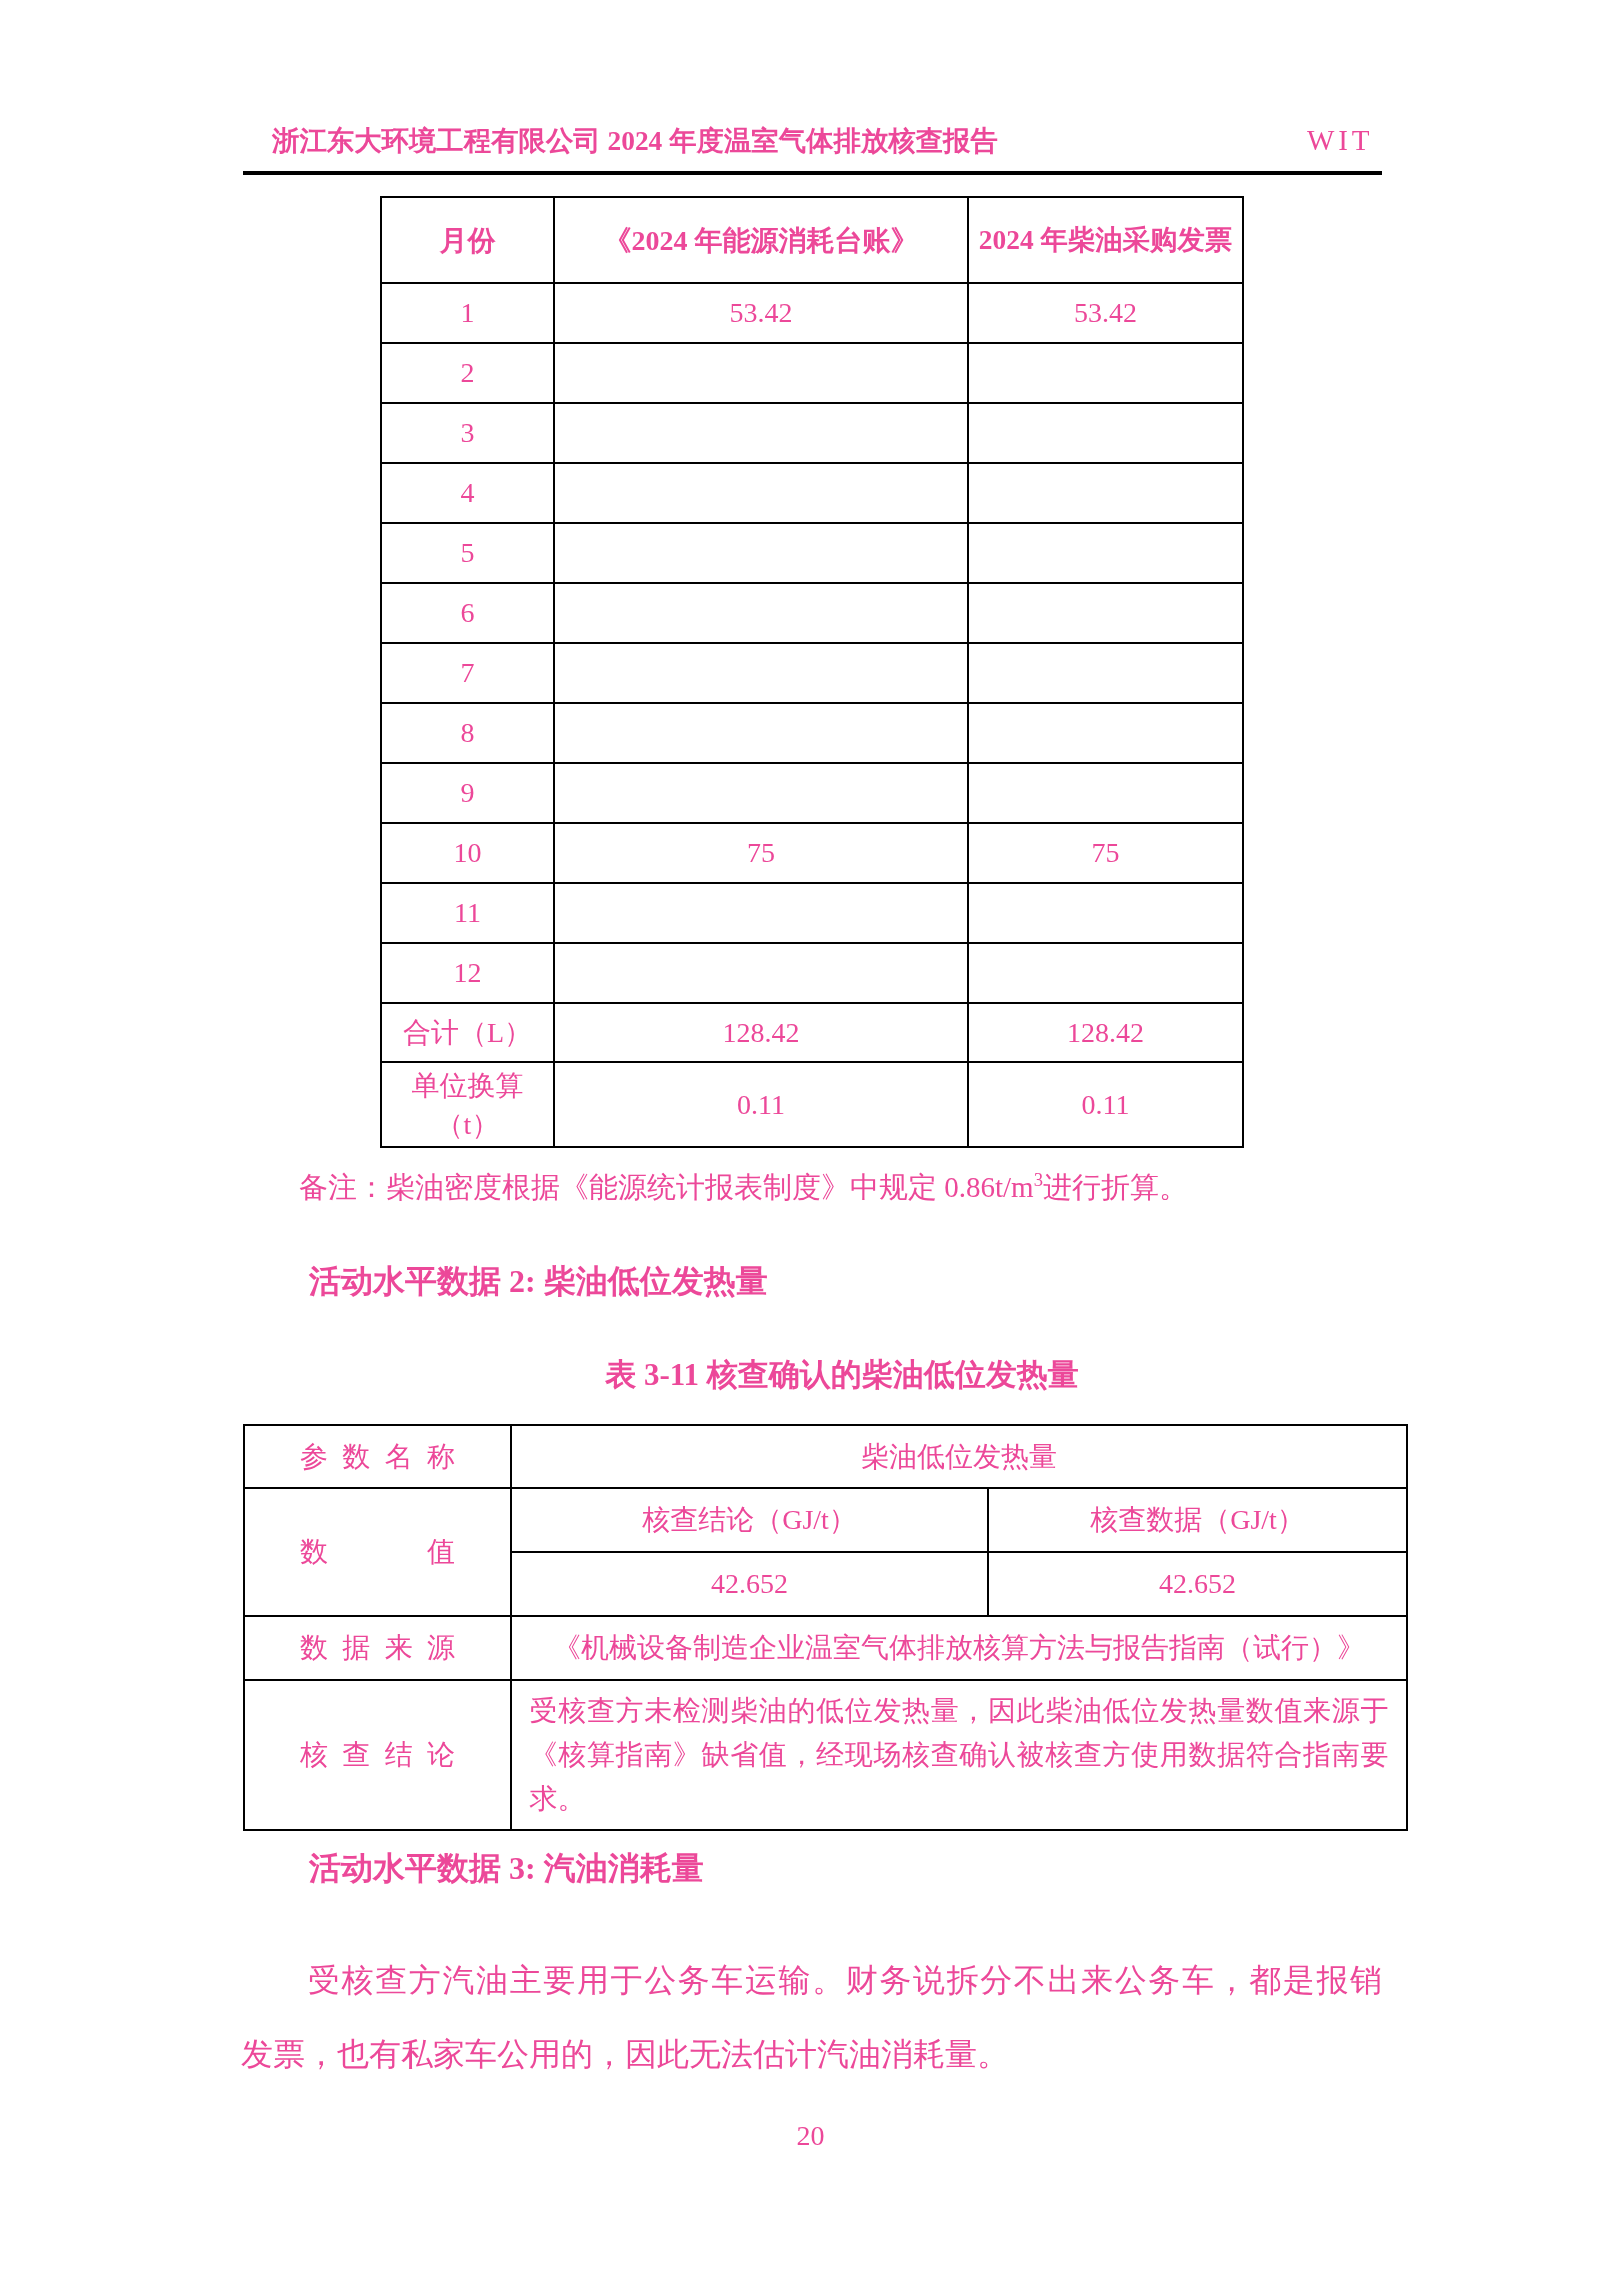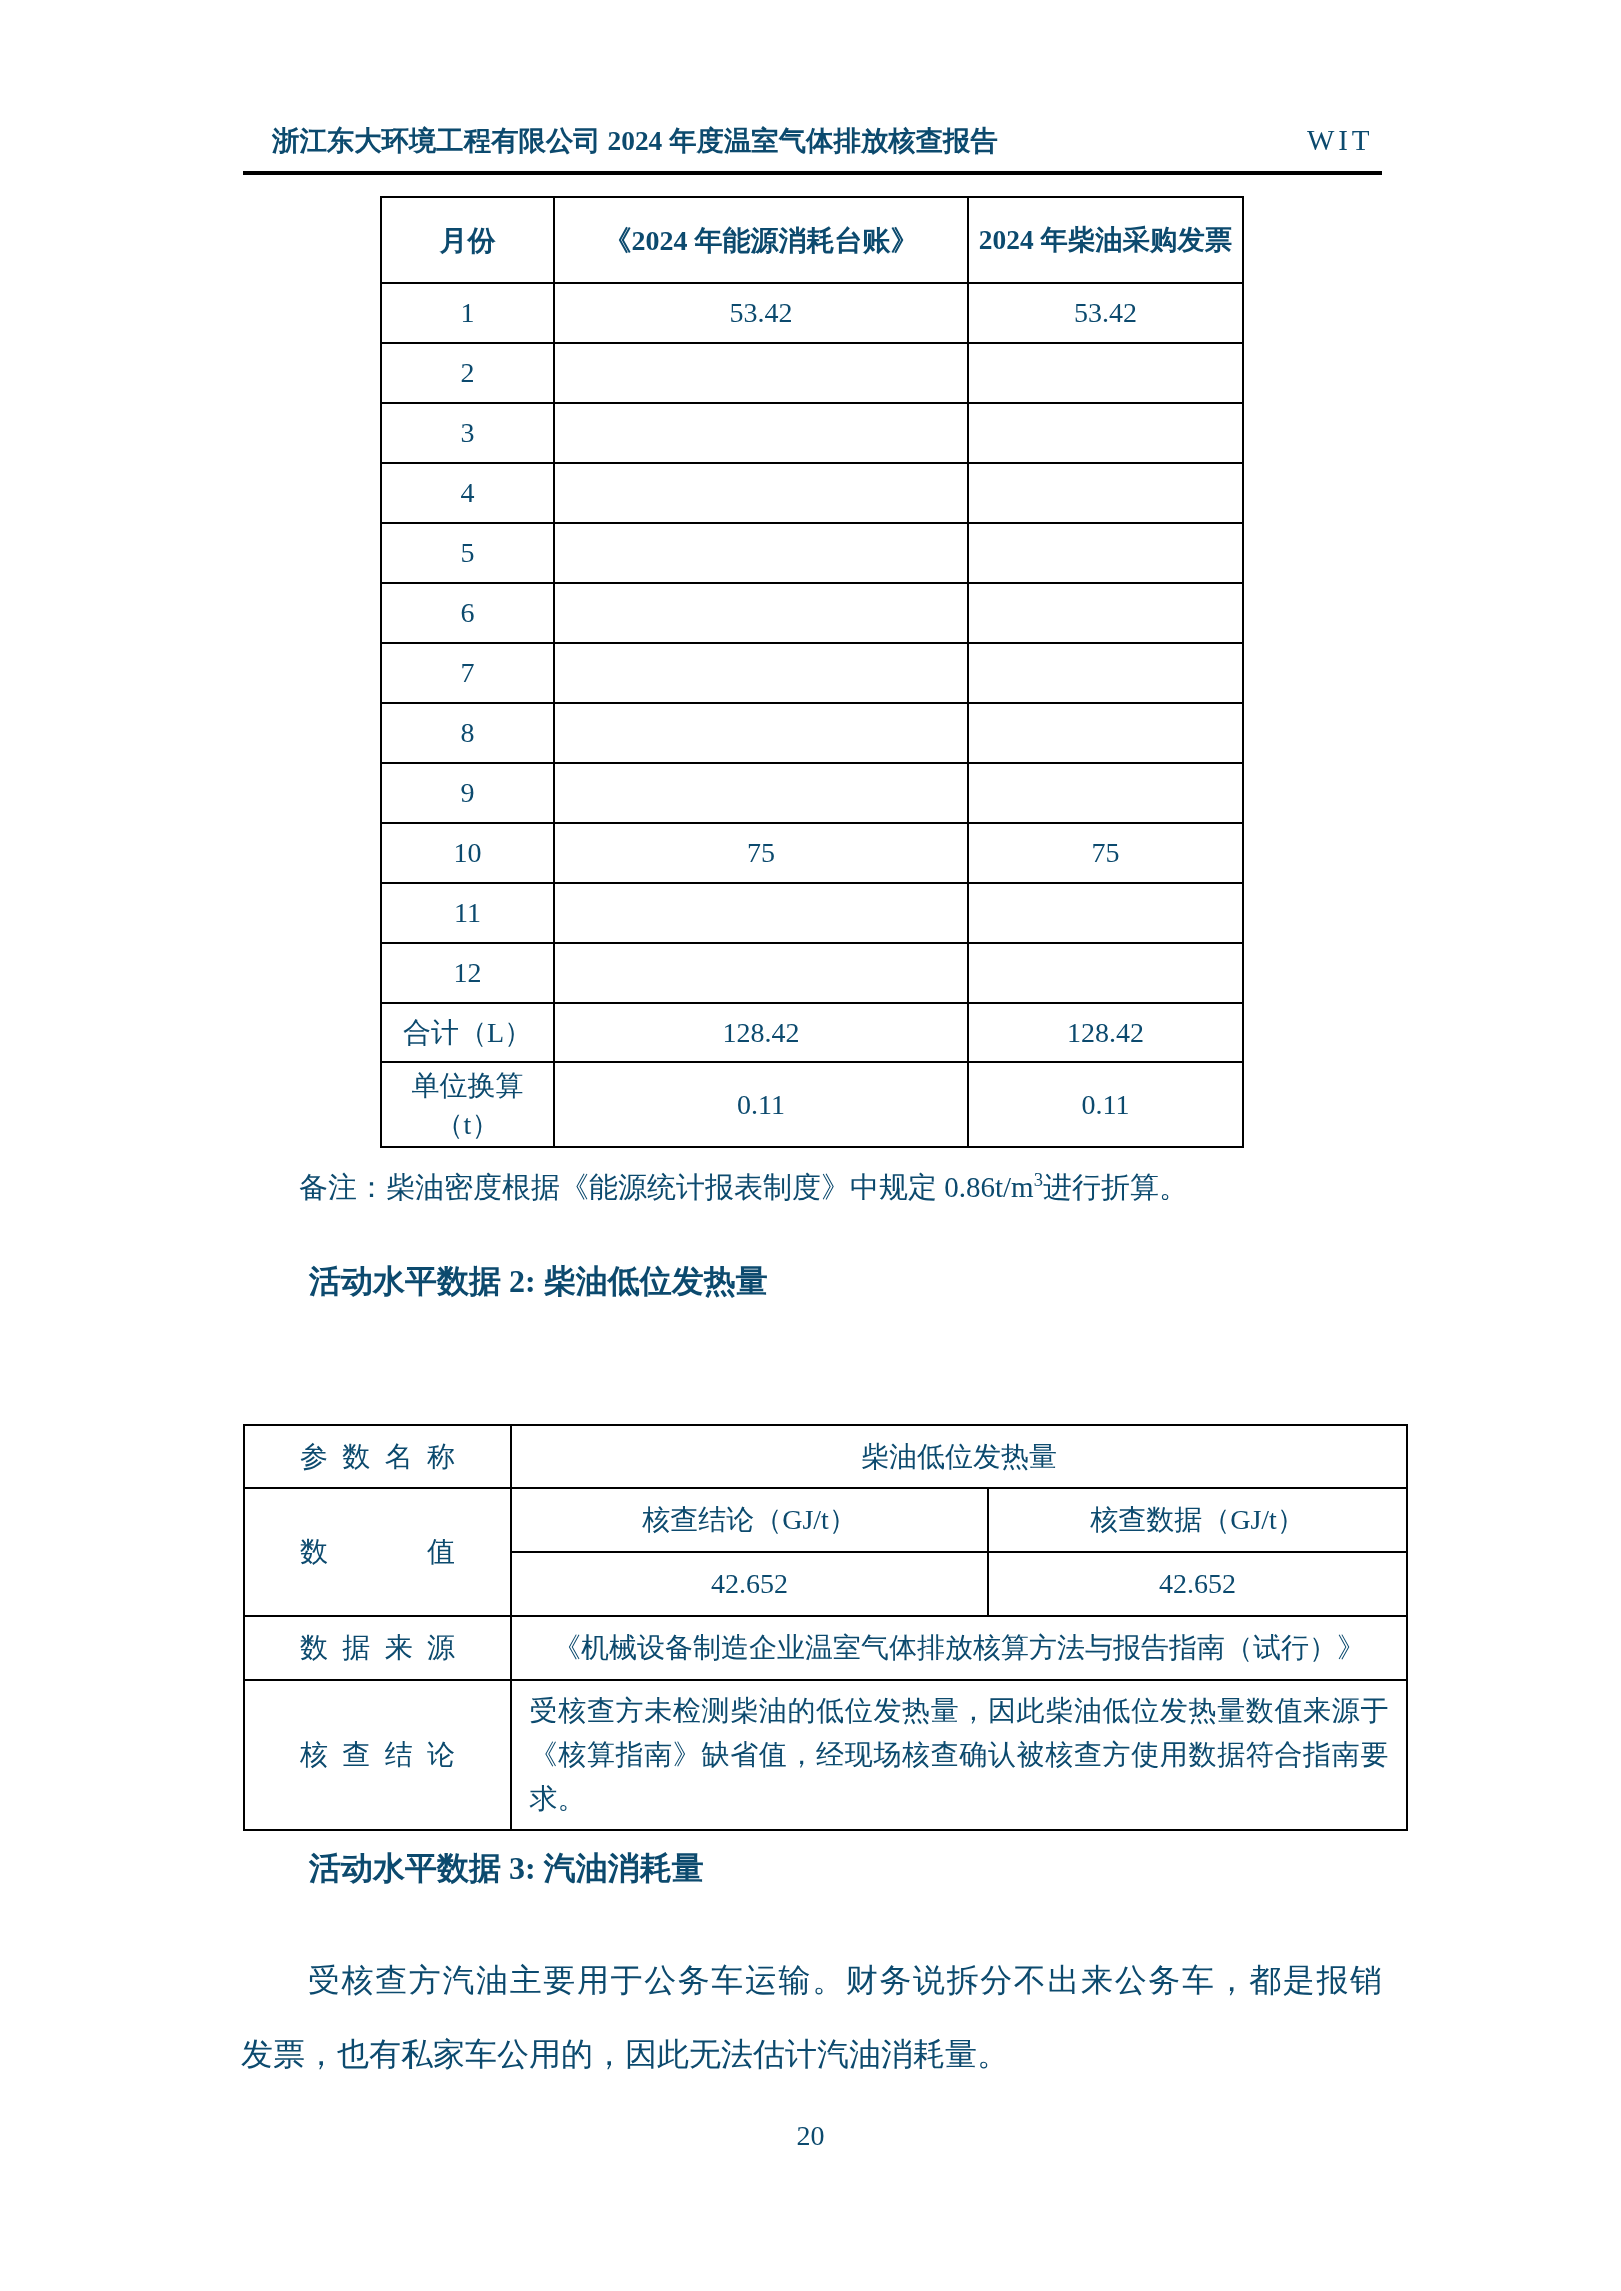--- a/index.html
+++ b/index.html
@@ -1,21 +1,21 @@
 <!DOCTYPE html>
 <html><head>
 <meta charset="utf-8">
 <style>
   html, body { margin: 0; padding: 0; background: #ffffff; }
   .page {
     position: relative;
     width: 1621px;
     height: 2292px;
     background: #ffffff;
-    color: #0c4a6e;
+    color: #ec4899;
     font-family: "Liberation Serif", "DejaVu Serif", serif;
     overflow: hidden;
   }
   .abs { position: absolute; }
 
   
   .hdr-title { left: 272px; top: 123px; font-size: 27.4px; font-weight: bold; white-space: nowrap; }
   .hdr-logo  { left: 1291px; top: 124px; font-size: 29px; letter-spacing: 3.9px; margin-left: 16px; }
   .hdr-rule  { left: 243px; top: 171px; width: 1139px; height: 3.9px; background: #000; }
 
@@ -170,20 +170,21 @@
         <td class="lbl">单位换算（t）</td>
         <td>0.11</td>
         <td>0.11</td>
       </tr>
     </tbody>
   </table>
 
   <div class="abs note"><span>备注：柴油密度根据《能源统计报表制度》中规定 0.86t/m</span><sup>3</sup><span>进行折算。</span></div>
 
   <div class="abs sec-heading sec2-h">活动水平数据 2: 柴油低位发热量</div>
+  <div class="abs tbl-caption">表 3-11 核查确认的柴油低位发热量</div>
 
   <table class="abs doc t2">
     <colgroup>
         <col style="width:267px">
         <col style="width:477px">
         <col style="width:419px">
       </colgroup>
     <tbody>
       <tr class="t2-a">
         <td class="lblcell">参数名称</td>

